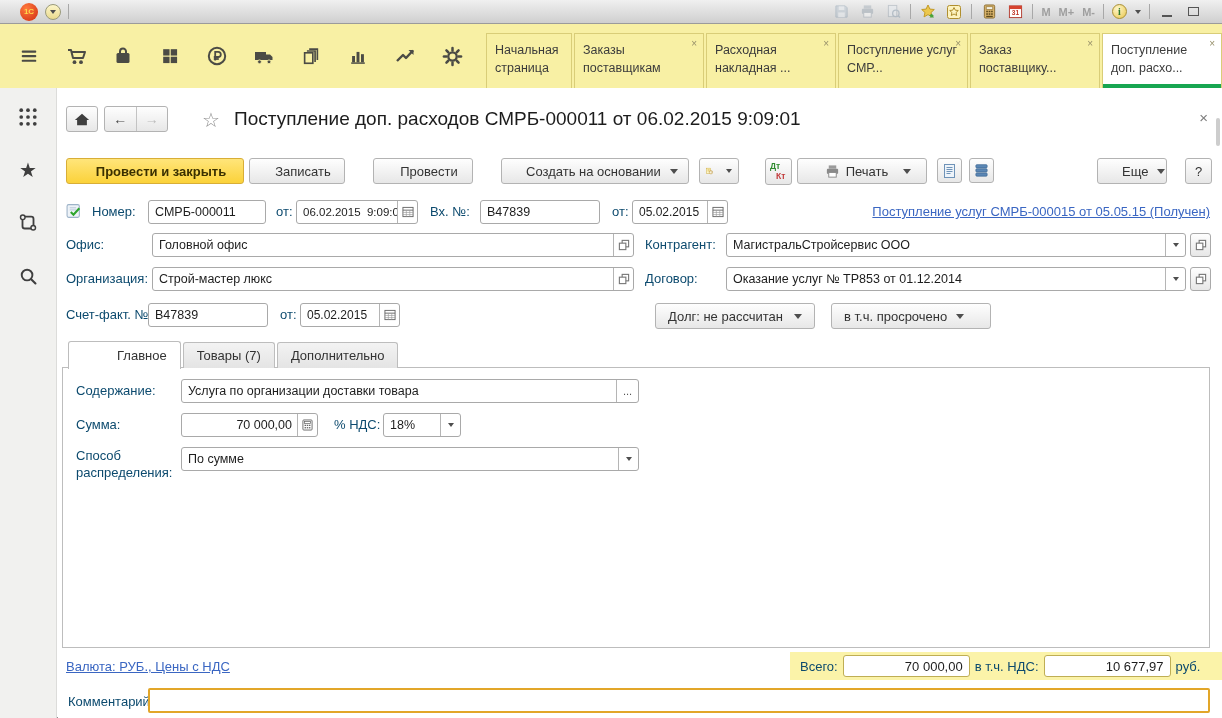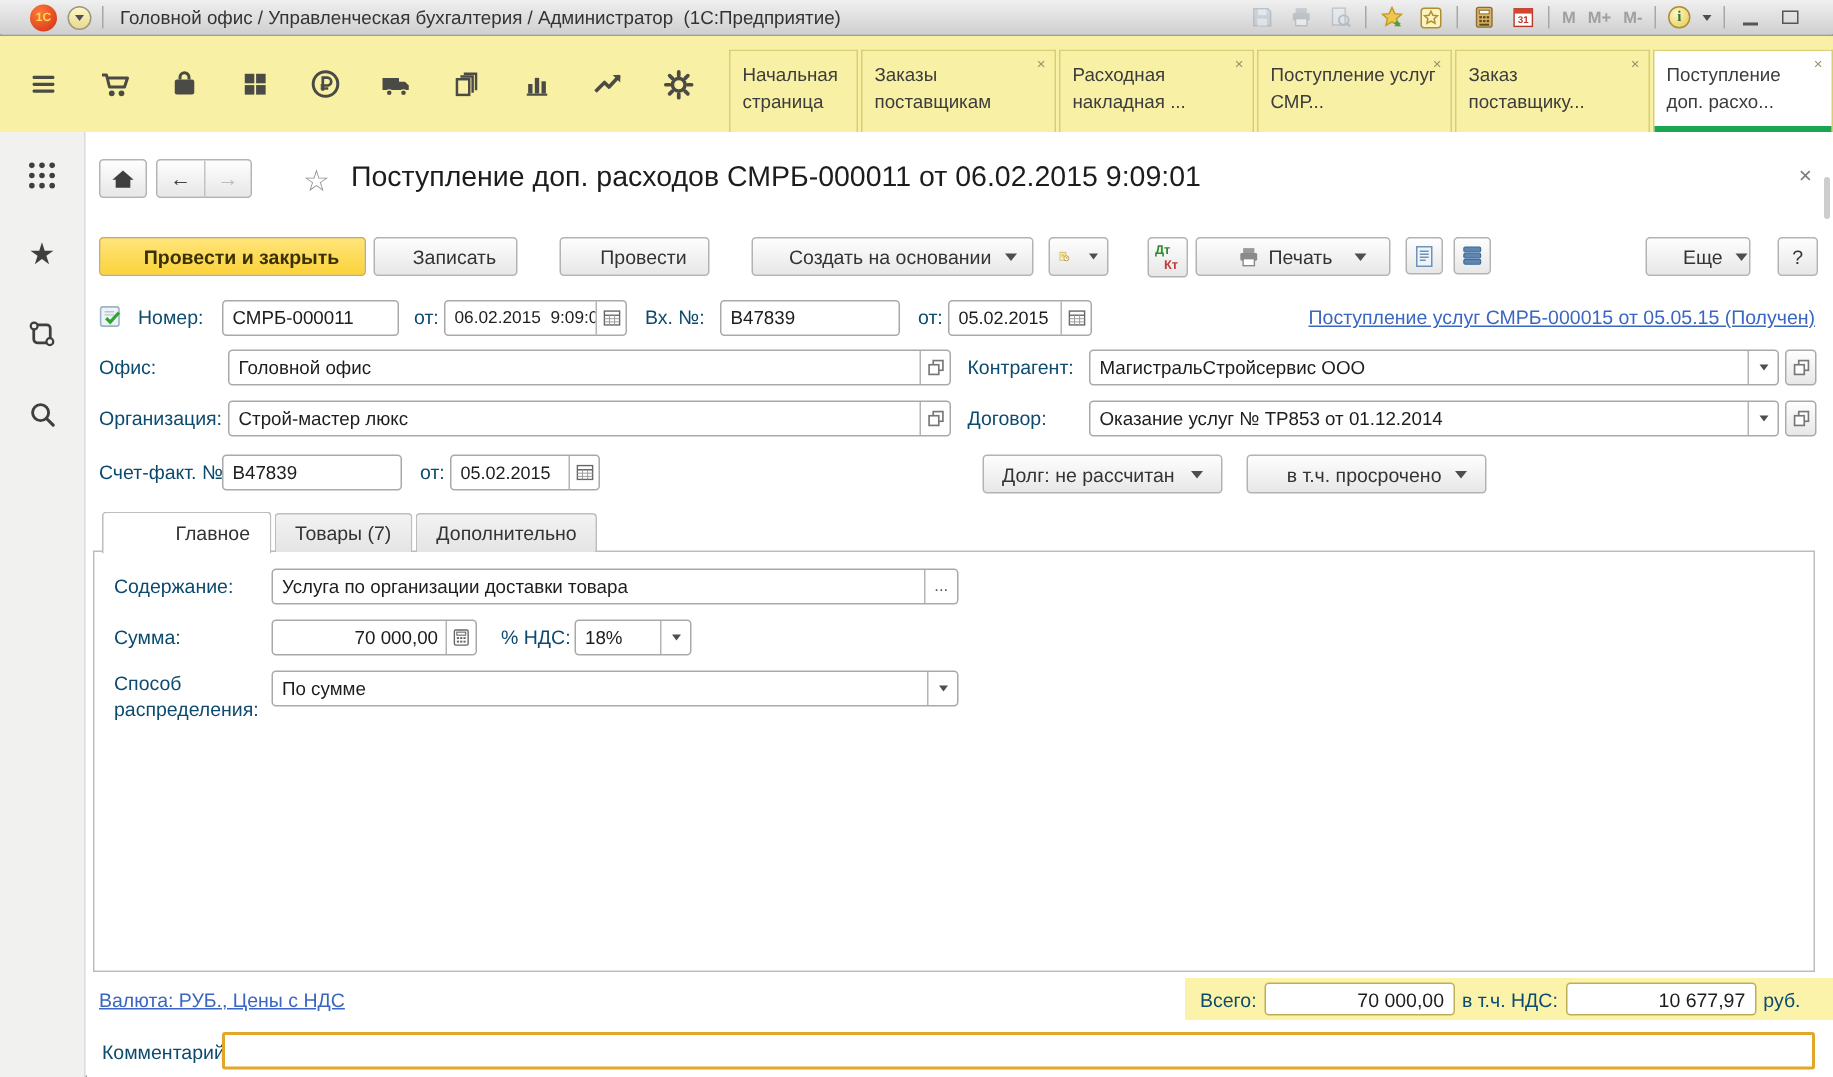--- a/index.html
+++ b/index.html
@@ -106,21 +106,20 @@
 </style>
 </head>
 <body>
 
 <div class="titlebar">
   <div class="logo1c">1С</div>
   <div class="circle-btn">
       <span class="caret sm"></span>
     </div>
   <div class="tb-sep"></div>
-  <div class="tb-title">Головной офис / Управленческая бухгалтерия / Администратор  (1С:Предприятие)</div>
   <div class="tb-right">
     <span class="tb-ic dim">
       <svg width="15" height="15" viewBox="0 0 16 16">
           <path d="M2 2h10l2 2v10H2z" fill="#aebdcb" stroke="#7d93a8"></path>
           <rect x="5" y="2.5" width="6" height="4" fill="#e8eef4"></rect>
           <rect x="4.5" y="9" width="7" height="5" fill="#e8eef4"></rect>
         </svg>
       </span>
     <span class="tb-ic dim">
       <svg width="15" height="15" viewBox="0 0 16 16">
@@ -492,21 +491,21 @@
             <rect x="1" y="1.5" width="11" height="10" fill="#fff" stroke="#666"></rect>
             <path d="M1 4.5h11" stroke="#666"></path>
             <path d="M4.7 4.5v7M8.4 4.5v7M1 7h11M1 9.3h11" stroke="#999" stroke-width=".7"></path>
           </svg>
         </span>
       </div>
     <button class="btn" style="position:absolute;left:597px;width:160px;justify-content:space-between">
         <span>Долг: не рассчитан</span>
         <span class="caret"></span>
       </button>
-    <button class="btn" style="position:absolute;left:773px;width:160px;justify-content:flex-end">
+    <button class="btn" style="position:absolute;left:773px;width:160px;justify-content:flex-start">
         <span>в т.ч. просрочено</span>
         <span class="caret"></span>
       </button>
   </div>
 
   <div class="dtabs">
     <div class="dtab active">Главное</div>
     <div class="dtab">Товары (7)</div>
     <div class="dtab">Дополнительно</div>
   </div>

